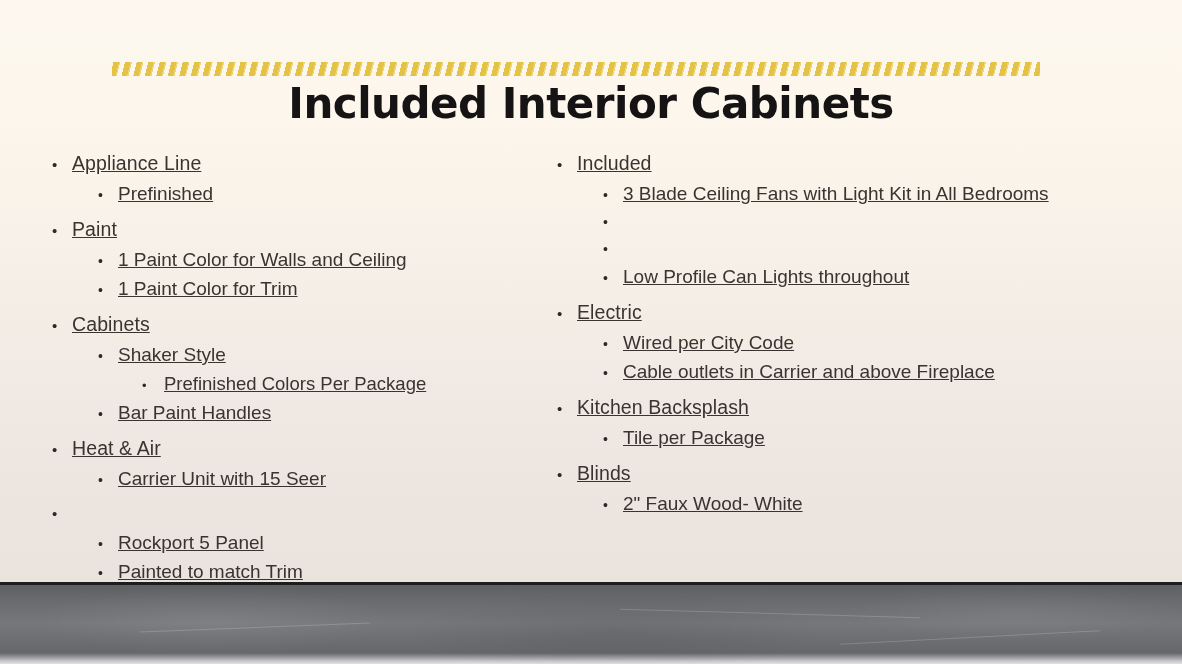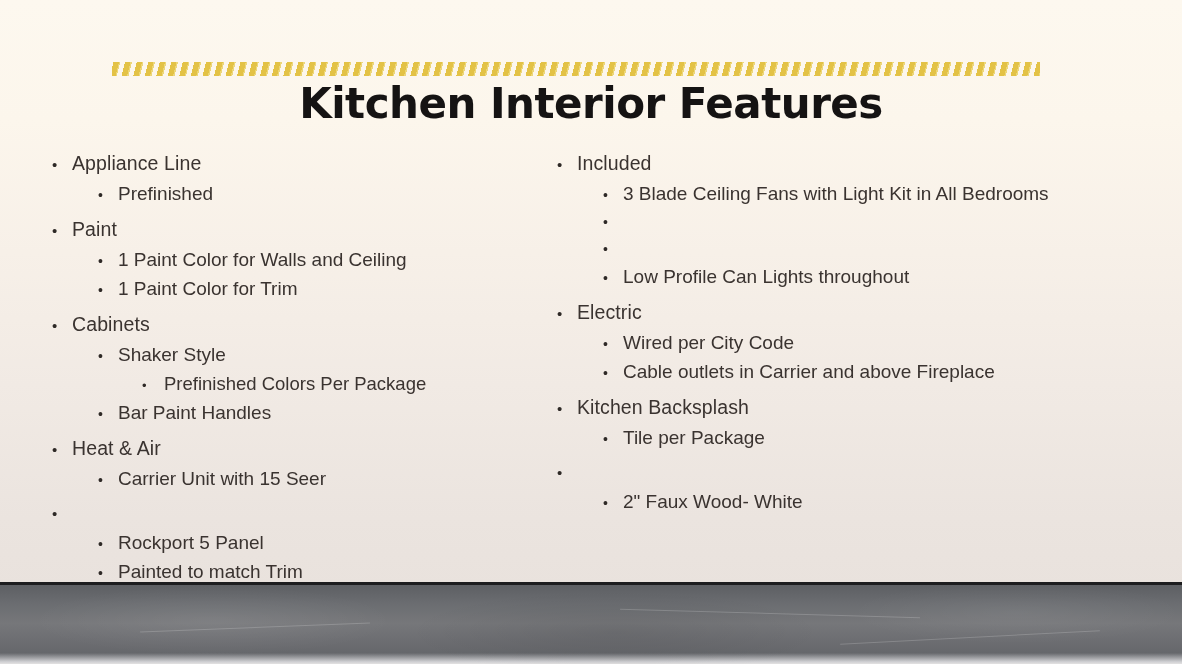--- a/index.html
+++ b/index.html
@@ -88,20 +88,21 @@
     font-family: "Liberation Sans", sans-serif;
   }
   .bullet-mark {
     flex: 0 0 auto;
     color: #2e2926;
     text-align: left;
   }
   .bullet-text {
     flex: 1 1 auto;
     white-space: nowrap;
+    text-decoration: underline;
   }
 
   
   .lvl1 {
     padding-left: 8px;
     font-size: 19.5px;
     line-height: 30px;
     margin-top: 5px;
   }
   .lvl1 .bullet-mark { width: 20px; font-size: 15px; }
@@ -197,21 +198,21 @@
 </style>
 </head>
 <body>
 
 <div id="slide">
 
   <div id="accent-band">
     <div class="stripes"></div>
   </div>
 
-  <div id="title">Kitchen Interior Features</div>
+  <div id="title">Included Interior Cabinets</div>
 
   <div id="body-area">
     <div class="column" id="column-left">
         <div class="bullet-row lvl1">
           <span class="bullet-mark">•</span>
           <span class="bullet-text">Appliance Line</span>
         </div>
         <div class="bullet-row lvl2">
           <span class="bullet-mark">•</span>
           <span class="bullet-text">Prefinished</span>
@@ -298,20 +299,21 @@
         <div class="bullet-row lvl1">
           <span class="bullet-mark">•</span>
           <span class="bullet-text">Kitchen Backsplash</span>
         </div>
         <div class="bullet-row lvl2">
           <span class="bullet-mark">•</span>
           <span class="bullet-text">Tile per Package</span>
         </div>
         <div class="bullet-row lvl1">
           <span class="bullet-mark">•</span>
+          <span class="bullet-text">Blinds</span>
         </div>
         <div class="bullet-row lvl2">
           <span class="bullet-mark">•</span>
           <span class="bullet-text">2" Faux Wood- White</span>
         </div>
       </div>
   </div>
 
   <div id="footer-band">
     <div id="footer-topline"></div>

